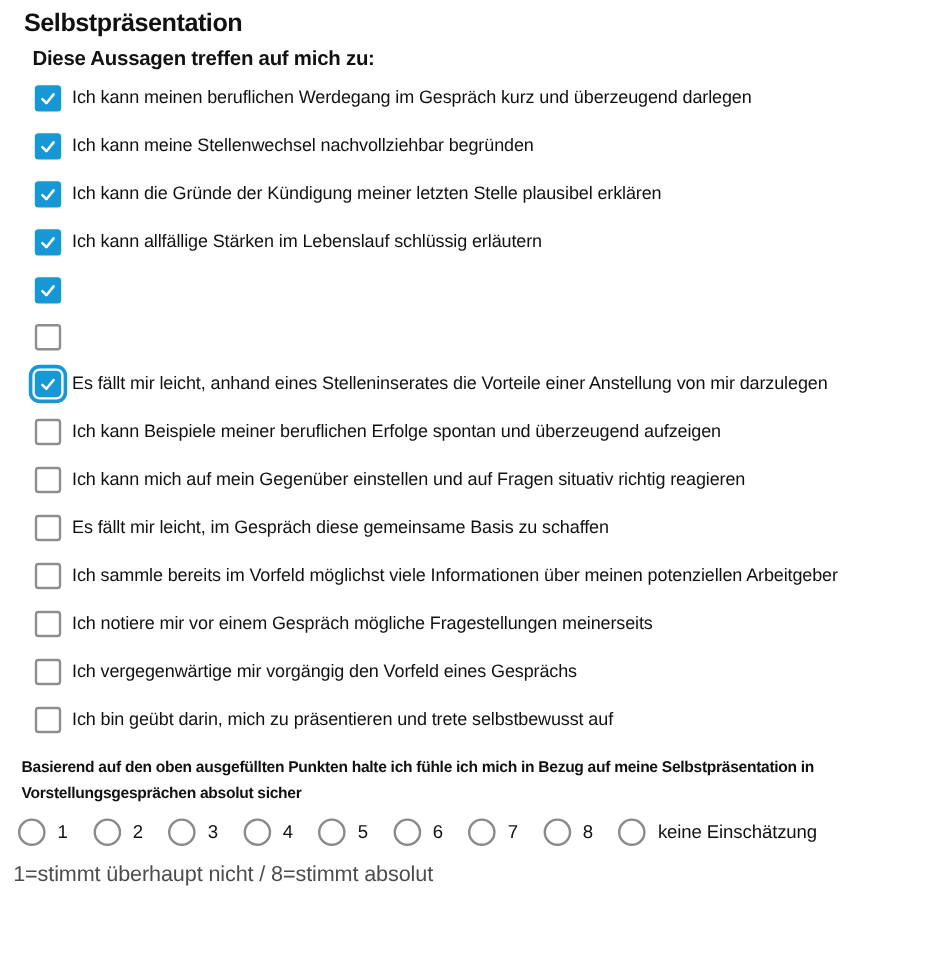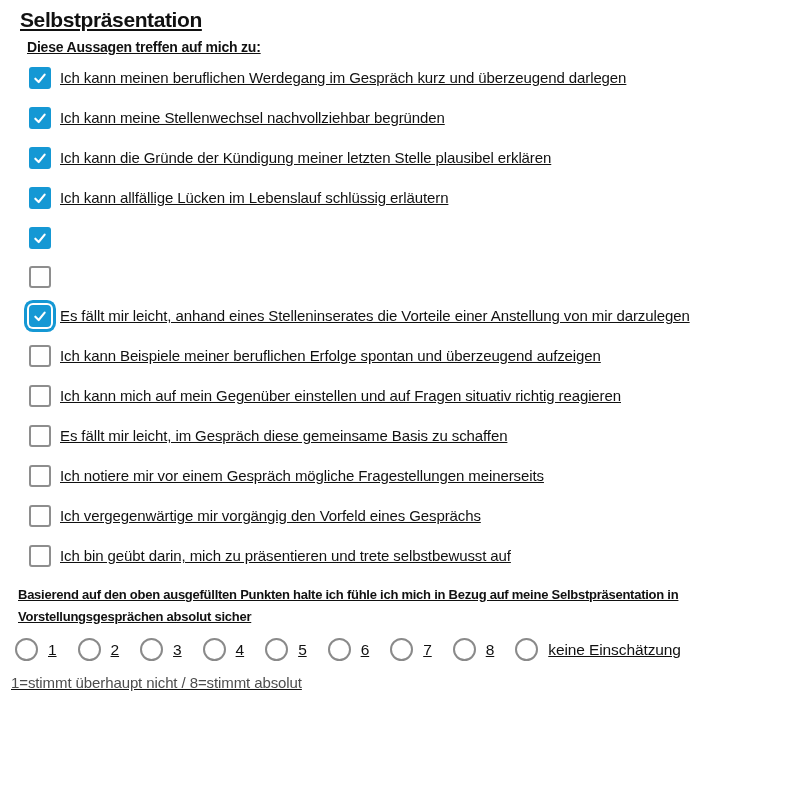--- a/index.html
+++ b/index.html
@@ -4,30 +4,30 @@
 <style>
   * { box-sizing: border-box; }
   html, body {
     margin: 0; padding: 0;
     width: 789px; height: 799px;
     background: #ffffff;
     font-family: "Liberation Sans", sans-serif;
     color: #111111;
     overflow: hidden;
   }
-  .page { padding: 8px 32px 0 20px; text-decoration: underline; }
+  .page { padding: 8px 32px 0 20px; }
 
   .title {
     font-size: 21px;
     font-weight: 700;
     letter-spacing: -0.4px;
     margin: 0 0 7px 0;
   }
   .subtitle {
-    font-size: 14px;
+    font-size: 17px;
     font-weight: 700;
     letter-spacing: -0.2px;
     margin: 0 0 11px 7px;
   }
 
   .checklist { margin-left: 9px; }
   .row {
     display: flex;
     align-items: flex-start;
     gap: 9px;
@@ -91,21 +91,21 @@
     cursor: pointer;
   }
   .radio-lbl {
     font-size: 15.5px;
     letter-spacing: -0.1px;
     cursor: pointer;
   }
   .note {
     margin-top: 13px;
     margin-left: -7px;
-    font-size: 15px;
+    font-size: 18px;
     letter-spacing: -0.1px;
     color: var(--note-color, #4d4d4d);
   }
 </style>
 </head>
 <body>
 
 <div class="page">
 
   <h1 class="title">Selbstpräsentation</h1>
@@ -138,21 +138,21 @@
     </span>
     <span class="lbl">Ich kann die Gründe der Kündigung meiner letzten Stelle plausibel erklären</span>
   </div>
 
   <div class="row">
     <span class="cb checked">
       <svg viewBox="0 0 24 24">
         <polyline points="5,13 10,18 19,7" fill="none" stroke="#ffffff" stroke-width="3.2" stroke-linecap="round" stroke-linejoin="round"></polyline>
       </svg>
     </span>
-    <span class="lbl">Ich kann allfällige Lücken im Lebenslauf schlüssig erläutern</span>
+    <span class="lbl">Ich kann allfällige Stärken im Lebenslauf schlüssig erläutern</span>
   </div>
 
   <div class="row">
     <span class="cb checked">
       <svg viewBox="0 0 24 24">
         <polyline points="5,13 10,18 19,7" fill="none" stroke="#ffffff" stroke-width="3.2" stroke-linecap="round" stroke-linejoin="round"></polyline>
       </svg>
     </span>
   </div>
 
@@ -185,20 +185,26 @@
     <span class="lbl">Ich kann mich auf mein Gegenüber einstellen und auf Fragen situativ richtig reagieren</span>
   </div>
 
   <div class="row">
     <span class="cb">
       
     </span>
     <span class="lbl">Es fällt mir leicht, im Gespräch diese gemeinsame Basis zu schaffen</span>
   </div>
 
+  <div class="row">
+    <span class="cb">
+      
+    </span>
+    <span class="lbl">Ich sammle bereits im Vorfeld möglichst viele Informationen über meinen potenziellen Arbeitgeber</span>
+  </div>
 
   <div class="row">
     <span class="cb">
       
     </span>
     <span class="lbl">Ich notiere mir vor einem Gespräch mögliche Fragestellungen meinerseits</span>
   </div>
 
   <div class="row">
     <span class="cb">

